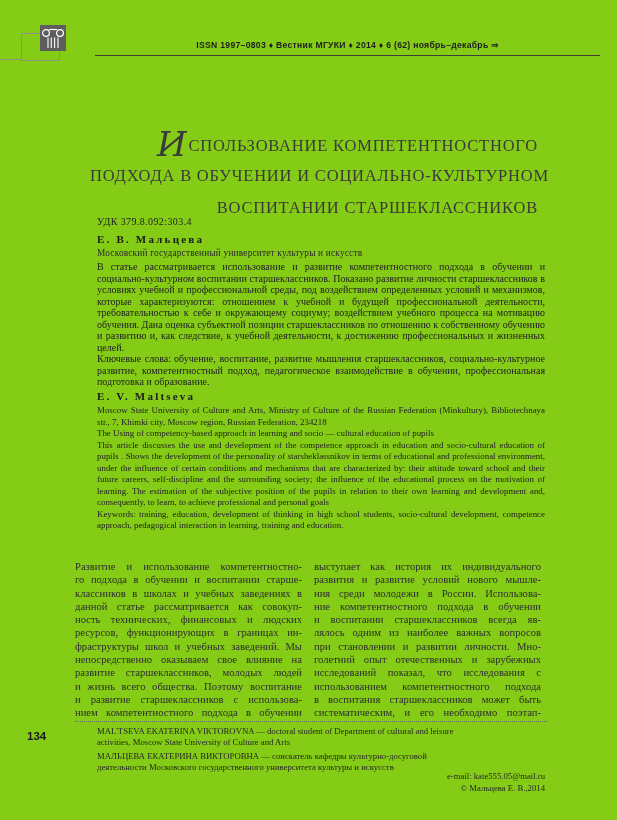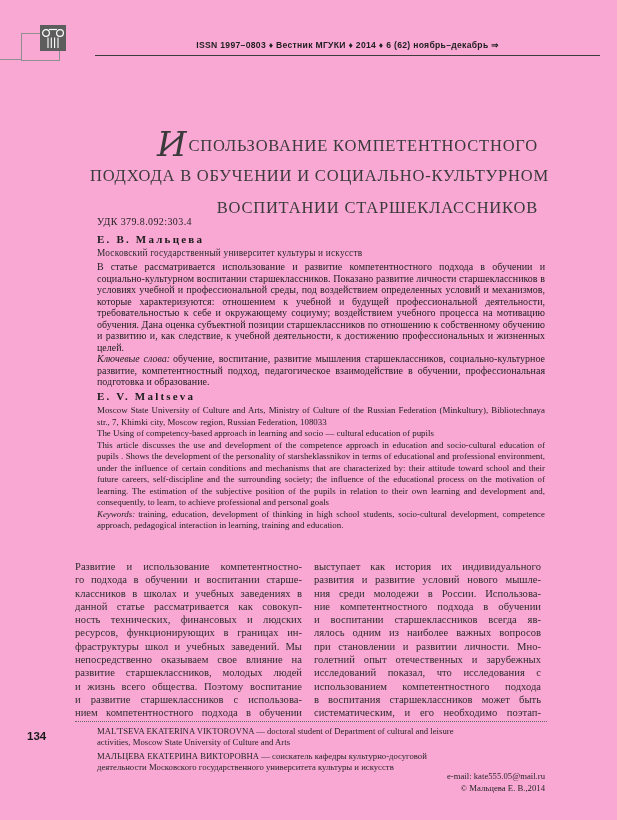--- a/index.html
+++ b/index.html
@@ -1,18 +1,18 @@
 <!DOCTYPE html>
 <html lang="ru"><head>
 <meta charset="utf-8">
 <style>
   html,body { margin:0; padding:0; background:#e8e8e8; }
   .page {
     position:relative; width:617px; height:820px; margin:0 auto;
-    background:#f9a8d4; overflow:hidden;
+    background:#84cc16; overflow:hidden;
     font-family:"Liberation Serif", serif; color:#262626;
   }
   
   .logo-outline { position:absolute; left:21px; top:33px; width:37px; height:26px;
     border:1px solid #8f8f8f; background:transparent; }
   .logo-tail { position:absolute; left:0; top:59px; width:22px; border-top:1px solid #8f8f8f; }
   .logo-box { position:absolute; left:40px; top:25px; width:26px; height:26px; background:#5d5d5d; }
   .logo-box svg { width:100%; height:100%; display:block; }
   .header-rule { position:absolute; left:95px; right:17px; top:55px; border-top:1.5px solid #3c3c3c; }
   .header-line {
@@ -27,21 +27,21 @@
   .t-initial { font-family:"DejaVu Serif", serif; font-style:italic; font-size:34px;
     line-height:32px; vertical-align:-5px; margin-right:1px; }
   
   .udc { position:absolute; left:97px; top:216px; font-size:10px; letter-spacing:0.4px; color:#1f1f1f; }
   .ru-author { position:absolute; left:97px; top:233px; font-size:11px; font-weight:bold;
     letter-spacing:2.2px; color:#1a1a1a; }
   .ru-affil { position:absolute; left:97px; top:248px; font-size:9.3px; letter-spacing:0.2px; color:#2a2a2a; }
   .abstract-block { position:absolute; left:97px; width:448px; font-size:10px;
     line-height:11.5px; text-align:justify; color:#222; }
   .ru-abstract { top:261px; }
-  .kw-label { font-style:italic; margin-right:3px; }
+  .kw-label { margin-right:3px; }
   .en-block { position:absolute; left:97px; width:448px; top:390px; }
   .en-author { font-size:11px; font-weight:bold; letter-spacing:2.2px; color:#1a1a1a; margin:0 0 3px 0; }
   .en-text { font-size:8.9px; line-height:11.5px; text-align:justify; color:#222; margin:0; }
   
   .columns { position:absolute; left:75px; top:560px; width:470px; display:flex; gap:12px; }
   .col { width:227px; font-size:10.6px; line-height:13.3px; color:#2d2d2d;
     white-space:pre-line; text-align:justify; text-align-last:justify; }
   
   .footer-rule { position:absolute; left:75px; right:70px; top:721px; border-top:1px dotted #6a6a6a; }
   .footer-bios { position:absolute; left:97px; top:726px; width:460px; font-size:8.7px;
@@ -86,21 +86,21 @@
   <div class="ru-author">Е. В. Мальцева</div>
   <div class="ru-affil">Московский государственный университет культуры и искусств</div>
   <div class="abstract-block ru-abstract">
     <span>В статье рассматривается использование и развитие компетентностного подхода в обучении и социально-культурном воспитании старшеклассников. Показано развитие личности старшеклассников в условиях учебной и профессиональной среды, под воздействием определенных условий и механизмов, которые характеризуются: отношением к учебной и будущей профессиональной деятельности, требовательностью к себе и окружающему социуму; воздействием учебного процесса на мотивацию обучения. Дана оценка субъектной позиции старшеклассников по отношению к собственному обучению и развитию и, как следствие, к учебной деятельности, к достижению профессиональных и жизненных целей.</span>
     <br>
     <span class="kw-label">Ключевые слова:</span><span>обучение, воспитание, развитие мышления старшеклассников, социально-культурное развитие, компетентностный подход, педагогическое взаимодействие в обучении, профессиональная подготовка и образование.</span>
   </div>
 
   <div class="en-block">
     <p class="en-author">E. V. Maltseva</p>
-    <p class="en-text">Moscow State University of Culture and Arts, Ministry of Culture of the Russian Federation (Minkultury), Bibliotechnaya str., 7, Khimki city, Moscow region, Russian Federation, 108033</p>
+    <p class="en-text">Moscow State University of Culture and Arts, Ministry of Culture of the Russian Federation (Minkultury), Bibliotechnaya str., 7, Khimki city, Moscow region, Russian Federation, 234218</p>
     <p class="en-text">The Using of competency-based approach in learning and socio — cultural education of pupils</p>
     <p class="en-text">This article discusses the use and development of the competence approach in education and socio-cultural education of pupils . Shows the development of the personality of starsheklassnikov in terms of educational and professional environment, under the influence of certain conditions and mechanisms that are characterized by: their attitude toward school and their future careers, self-discipline and the surrounding society; the influence of the educational process on the motivation of learning. The estimation of the subjective position of the pupils in relation to their own learning and development and, consequently, to learn, to achieve professional and personal goals</p>
     <p class="en-text"><span class="kw-label">Keywords:</span><span>training, education, development of thinking in high school students, socio-cultural development, competence approach, pedagogical interaction in learning, training and education.</span></p>
   </div>
 
   <div class="columns">
     <div class="col">Развитие и использование компетентностно-
 го подхода в обучении и воспитании старше-
 классников в школах и учебных заведениях в
 данной статье рассматривается как совокуп-

